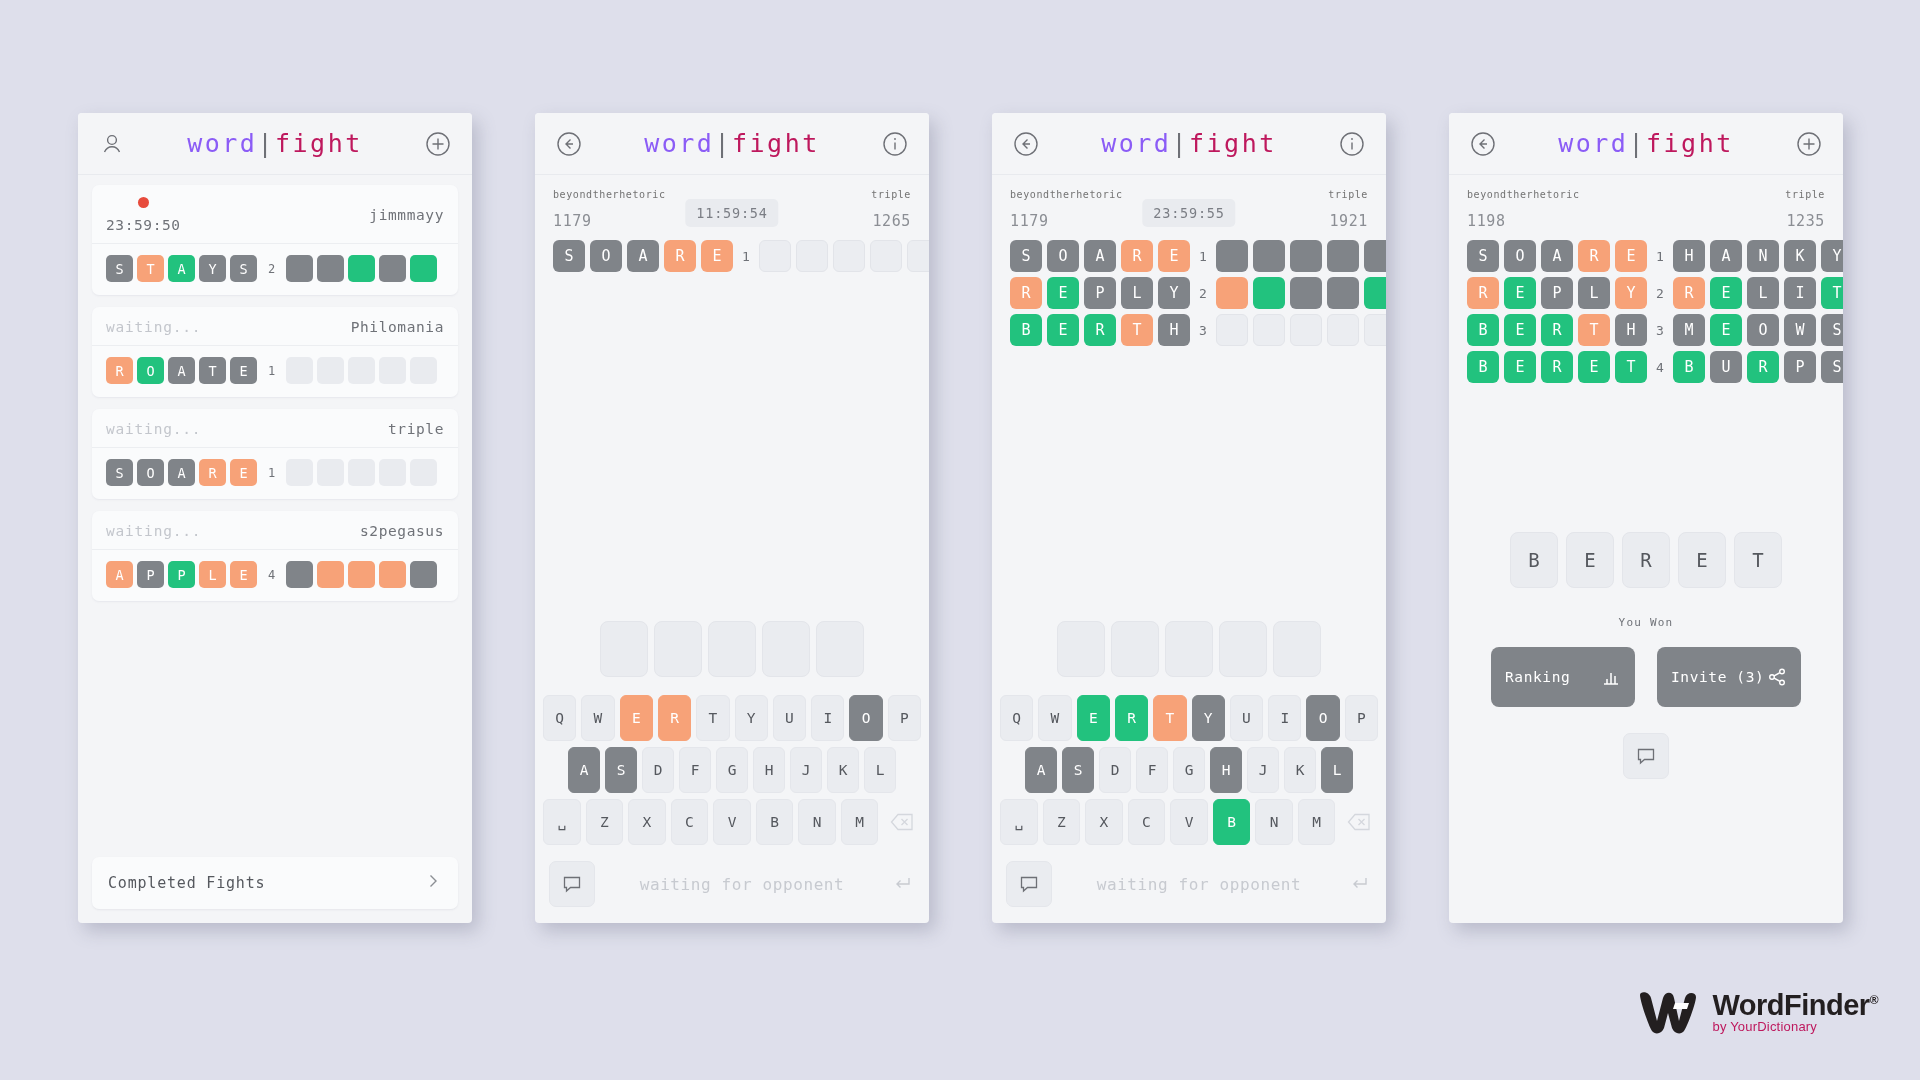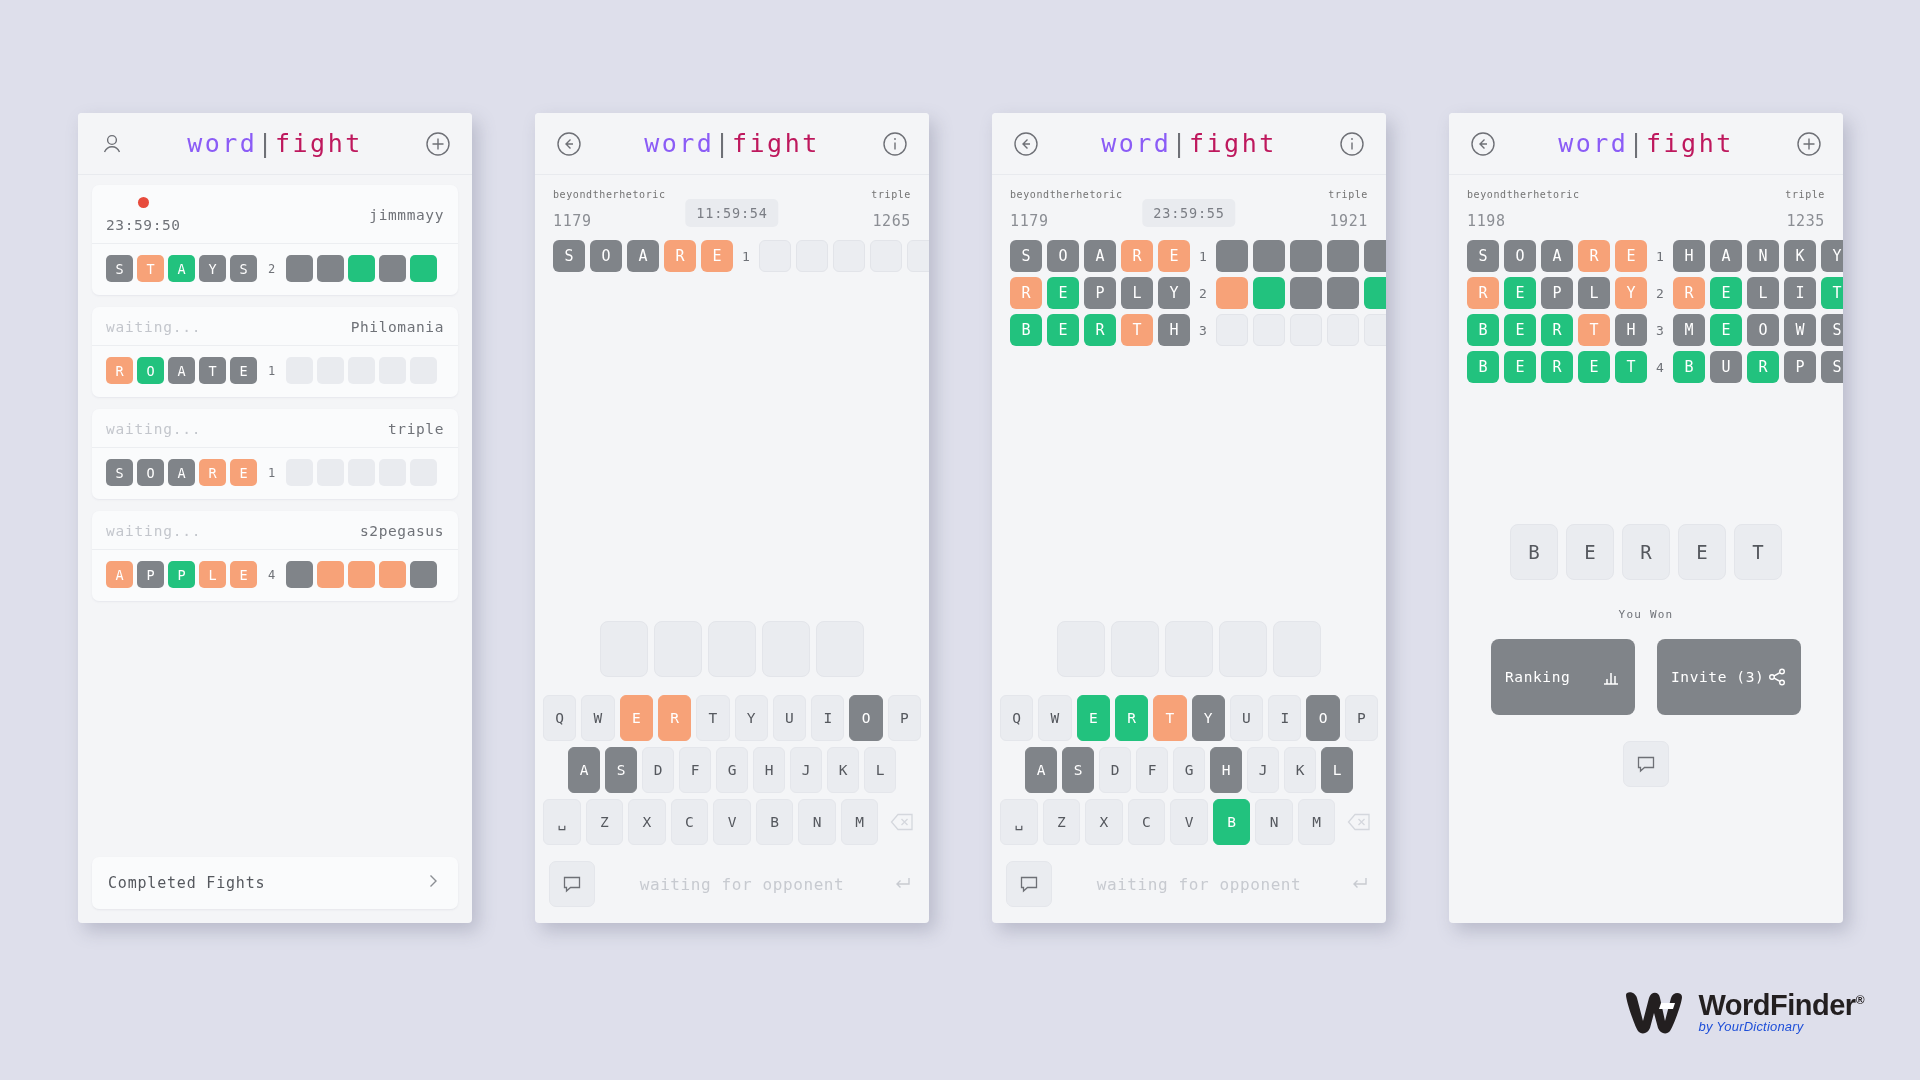--- a/index.html
+++ b/index.html
@@ -151,36 +151,36 @@
   .wr-tile {
     width: 48px; height: 56px; border-radius: 8px; background: #eaecf0;
     border: 1px solid #e3e5ea;
     display: flex; align-items: center; justify-content: center;
     font-size: 19px; color: #55585e;
   }
   .won-text { font-size: 11px; color: #6f7278; letter-spacing: 1.2px; margin-bottom: 18px; }
   .endbtns { display: flex; gap: 22px; }
   .ebtn {
     background: #808489; color: #fff; border-radius: 8px;
-    width: 144px; height: 76px; padding: 0 14px;
+    width: 144px; height: 60px; padding: 0 14px;
     display: flex; align-items: center; justify-content: space-between;
     font-size: 14.5px; letter-spacing: .6px; cursor: pointer;
   }
   .ebtn svg { display: block; }
   .chat-btn-solo { margin-top: 26px; width: 46px; height: 46px; border-radius: 7px;
     background: #eaecf0; border: 1px solid #e4e6eb;
     display: flex; align-items: center; justify-content: center; cursor: pointer; }
 
   
-  .wf-logo { position: absolute; right: 56px; bottom: 45px; display: flex; align-items: center; gap: 13px; }
+  .wf-logo { position: absolute; right: 42px; bottom: 45px; display: flex; align-items: center; gap: 13px; }
   .wf-mark { width: 62px; height: 46px; }
   .wf-txt { line-height: 1.05; }
   .wf-name { font-family: "Liberation Sans", sans-serif; font-size: 29px; font-weight: bold; color: #231f20; letter-spacing: -.5px; }
   .wf-name sup { font-size: 12px; vertical-align: super; }
-  .wf-sub { font-family: "Liberation Sans", sans-serif; font-size: 13px; color: #1d4ed8; letter-spacing: .2px; font-style: italic; }
+  .wf-sub { font-family: "Liberation Sans", sans-serif; font-size: 13px; color: #be185d; letter-spacing: .2px; }
 
   .spacer { flex: 1 1 auto; }
 </style>
 </head>
 <body>
 
 <div id="stage">
 
   <div class="phone" id="phone1">
     <div class="topbar">

